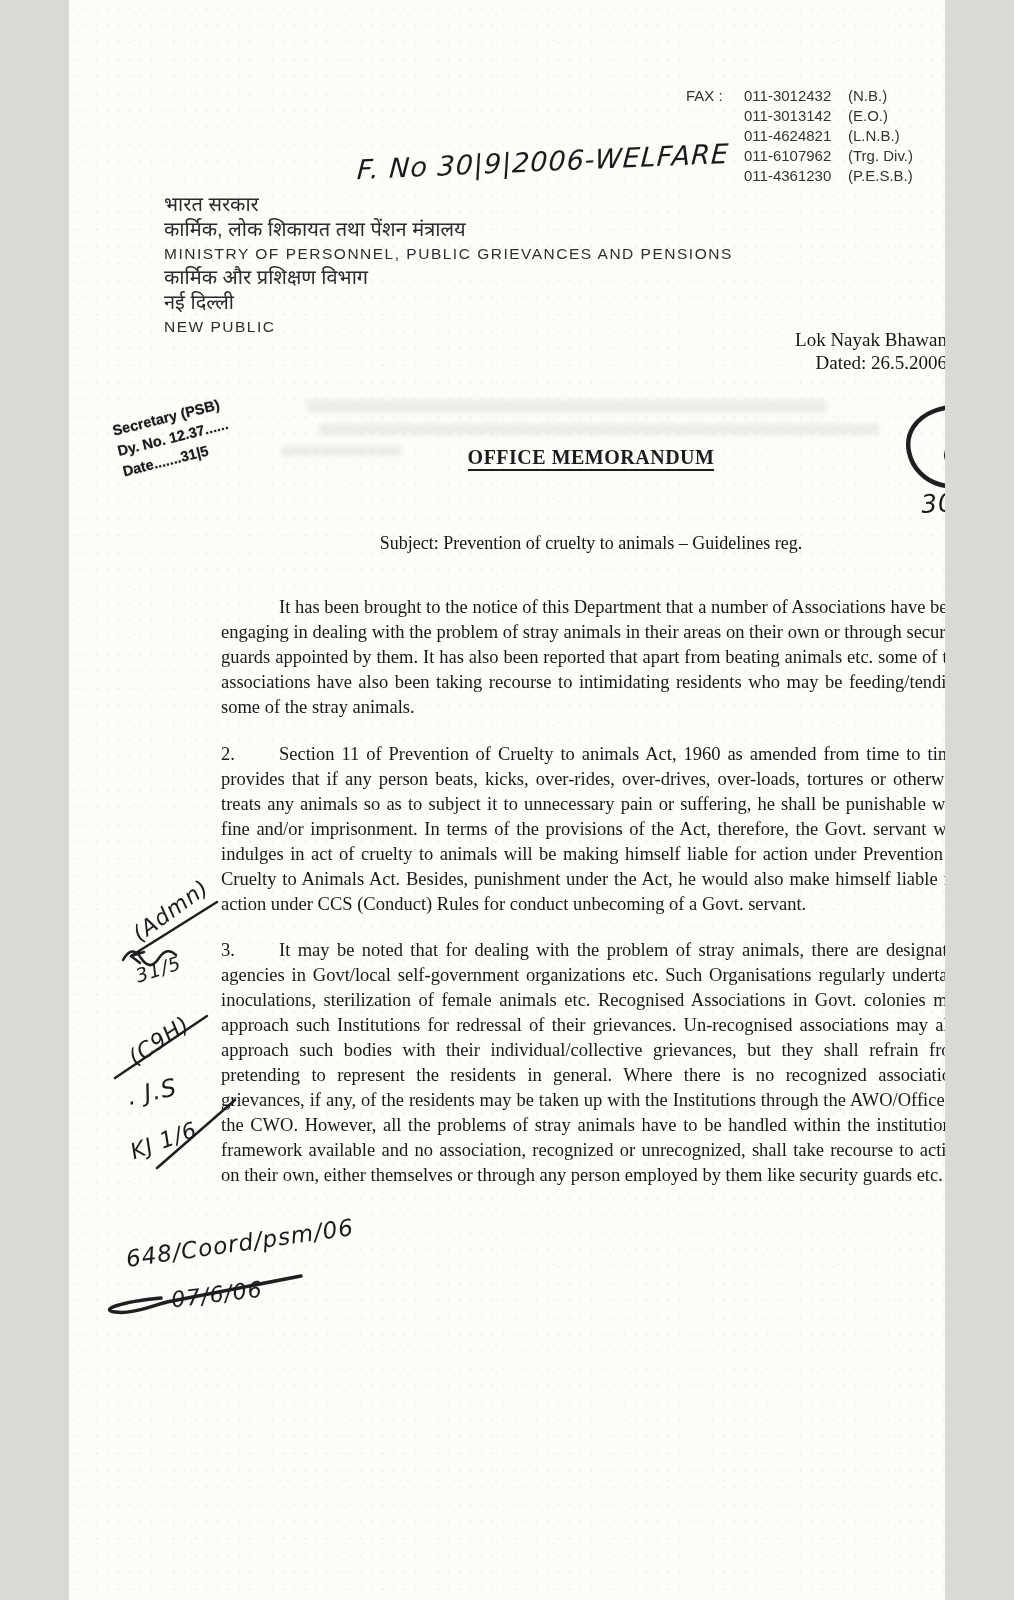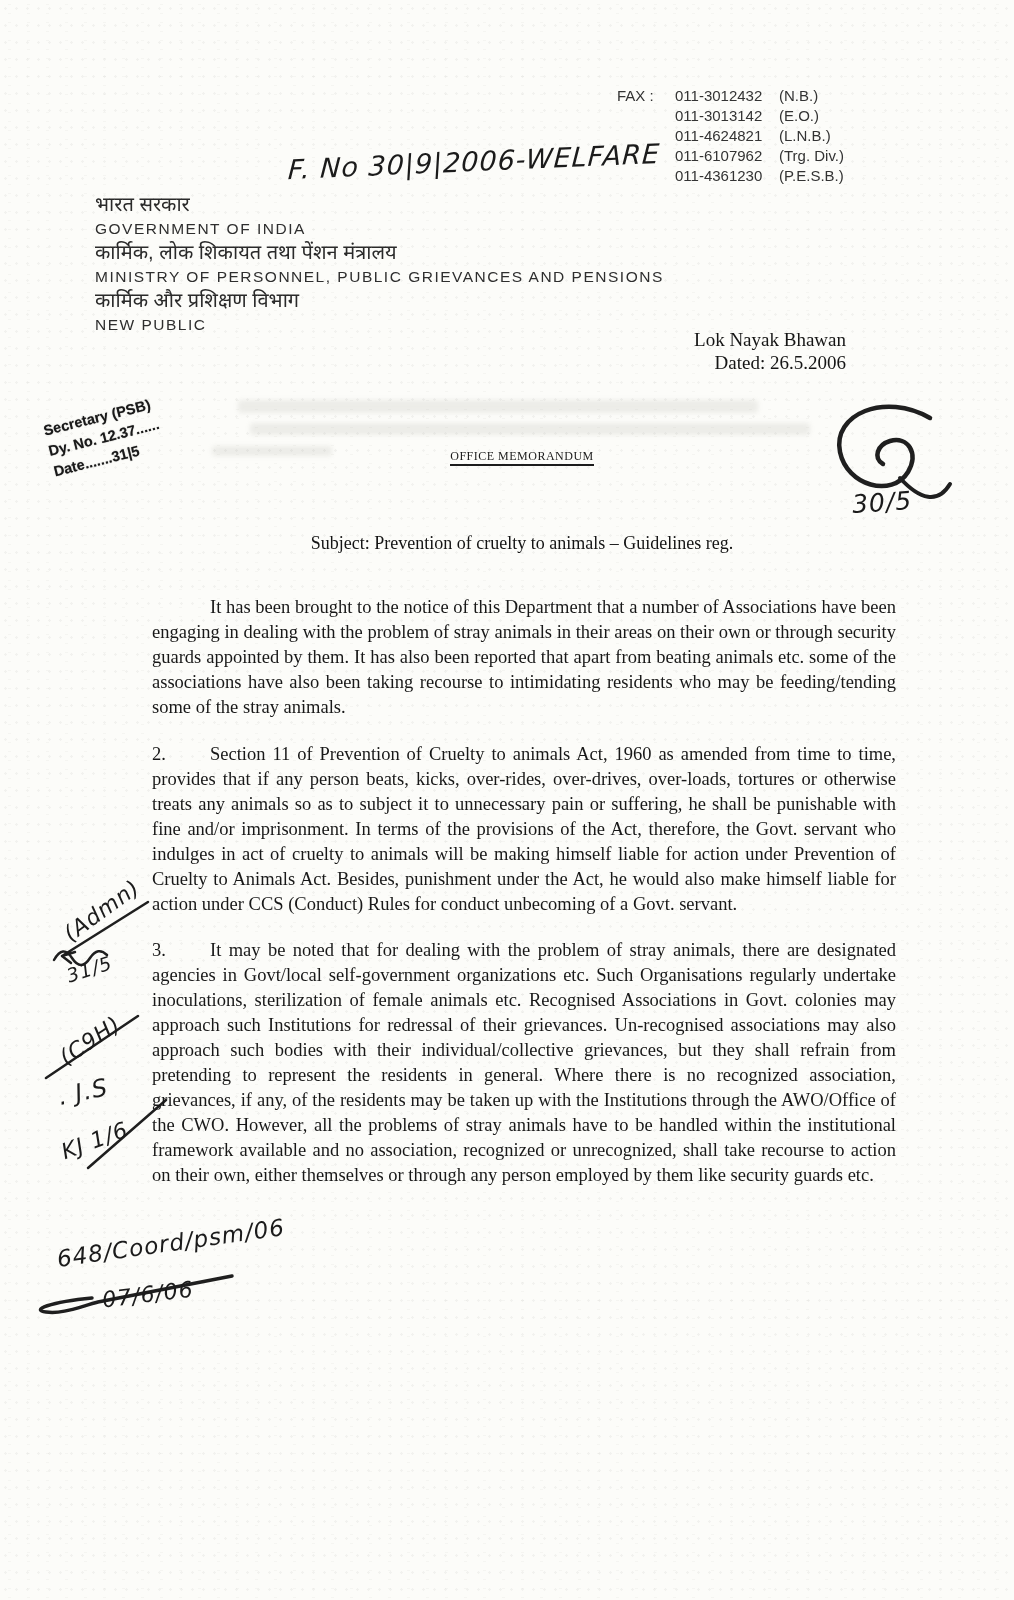--- a/index.html
+++ b/index.html
@@ -1,17 +1,17 @@
 <!DOCTYPE html>
 <html><head>
 <meta charset="utf-8">
 <style>
   html,body{margin:0;padding:0;background:#d9d9d6;}
   .page{
-    position:relative; width:1014px; height:1600px; margin:0 auto;
+    position:relative; width:876px; height:1600px; margin:0 auto;
     background-color:#fcfcf9;
     background-image:
       radial-gradient(rgba(60,60,55,0.05) 1px, transparent 1.2px),
       radial-gradient(rgba(80,80,70,0.04) 1px, transparent 1.2px);
     background-size:11px 17px, 19px 9px;
     overflow:hidden;
     font-family:"Liberation Serif", serif;
     color:#1c1c1c;
   }
   
@@ -24,29 +24,29 @@
   
   .hand{font-family:"DejaVu Sans", cursive; font-style:italic; color:#1b1b1b; letter-spacing:1px;}
   .fileno{position:absolute; left:288px; top:146px; font-size:27px; transform:rotate(-2.5deg) skewX(-6deg);
           white-space:nowrap;}
   
   .gov{position:absolute; left:95px; top:192px; width:720px; }
   .gov .hi{font-family:"Liberation Sans", sans-serif; font-size:20px; line-height:25px; color:#2a2a2a;}
   .gov .en{font-family:"Liberation Sans", sans-serif; font-size:15.5px; line-height:23px;
            letter-spacing:1.5px; color:#2e2e2e;}
   
-  .addr{position:absolute; left:558px; top:328px; width:288px; text-align:right;
+  .addr{position:absolute; left:590px; top:328px; width:288px; text-align:right;
         font-size:19px; line-height:23px; color:#151515;}
   
   .stamp{position:absolute; left:46px; top:396px; width:200px; transform:rotate(-14deg);
          font-family:"Liberation Sans", sans-serif; font-weight:bold; font-size:14.5px;
          line-height:21px; color:#191919; text-shadow:0 0 1px rgba(20,20,20,.55);}
   
   .memo-title{position:absolute; left:150px; top:446px; width:744px; text-align:center;}
-  .memo-title span{font-size:12px; font-weight:normal; letter-spacing:.5px;
+  .memo-title span{font-size:20px; font-weight:bold; letter-spacing:.5px;
                    border-bottom:2.5px solid #1c1c1c; padding-bottom:1px;}
   .subject{position:absolute; left:150px; top:533px; width:744px; text-align:center;
            font-size:18px; font-weight:normal; color:#141414;}
   
   .para{position:absolute; left:152px; width:744px; margin:0; text-align:justify;
         font-size:18.5px; line-height:25px; color:#181818;}
   .p1{top:595px;} .p2{top:742px;} .p3{top:938px;}
   .pnum{display:inline-block; width:58px;}
   
   .mnote{position:absolute; white-space:nowrap;}
@@ -99,24 +99,24 @@
       <span class="fax-prefix"></span>
       <span class="fax-num">011-4361230</span>
       <span class="fax-dept">(P.E.S.B.)</span>
     </div>
   </div>
 
   <div class="hand fileno">F. No 30|9|2006-WELFARE</div>
 
   <div class="gov">
     <div class="hi">भारत सरकार</div>
-    <div class="en">GOVERNMENT OF INDIA</div>
     <div class="hi">कार्मिक, लोक शिकायत तथा पेंशन मंत्रालय</div>
     <div class="en">MINISTRY OF PERSONNEL, PUBLIC GRIEVANCES AND PENSIONS</div>
     <div class="hi">कार्मिक और प्रशिक्षण विभाग</div>
+    <div class="hi">नई दिल्ली</div>
     <div class="en">NEW PUBLIC</div>
   </div>
 
   <div class="addr">
     <div>Lok Nayak Bhawan</div>
     <div>Dated: 26.5.2006</div>
   </div>
 
   <div class="stamp">
     <div>Secretary (PSB)</div>

